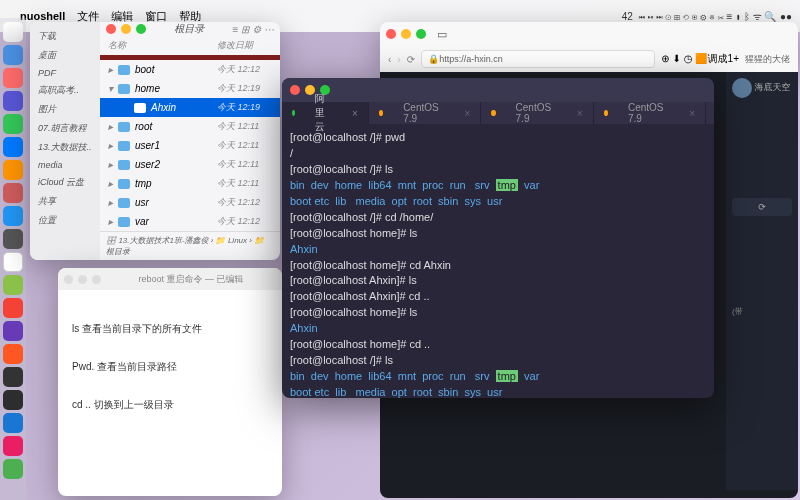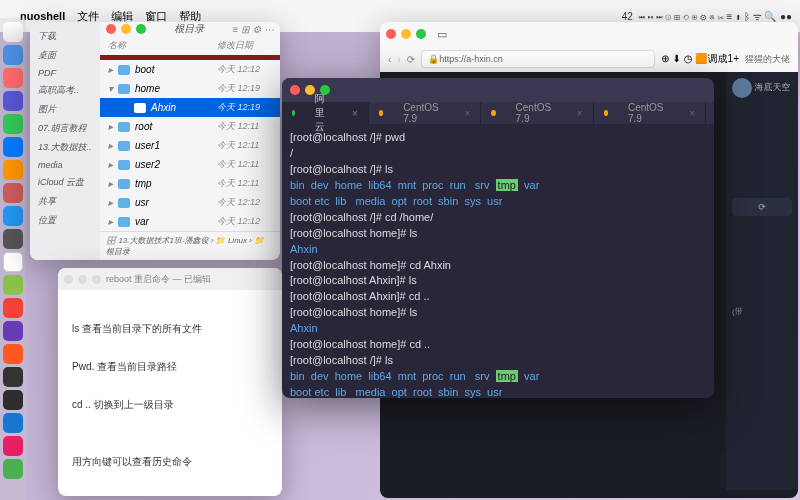--- a/index.html
+++ b/index.html
@@ -188,32 +188,31 @@
 
     </div>
   </div>
 </div>
 
 <div class="notes">
   <div class="notes-titlebar">
     <div class="tl"></div>
       <div class="tl"></div>
       <div class="tl"></div>
-    <span style="flex:1;">reboot 重启命令 — 已编辑</span>
+    <span style="flex:1;text-align:center">reboot 重启命令 — 已编辑</span>
   </div>
   <div class="notes-body" id="nbody">
       <div>&nbsp;</div>
       <div>ls    查看当前目录下的所有文件</div>
       <div>&nbsp;</div>
       <div>Pwd.   查看当前目录路径</div>
       <div>&nbsp;</div>
       <div>cd ..   切换到上一级目录</div>
       <div>&nbsp;</div>
       <div>&nbsp;</div>
-      <div>用方向键可以查看历史命令</div>
       <div>&nbsp;</div>
     </div>
 </div>
 
 <div class="browser">
   <div class="browser-tabs">
     <div class="traffic">
         <div class="tl red"></div>
         <div class="tl yel"></div>
         <div class="tl grn"></div>

